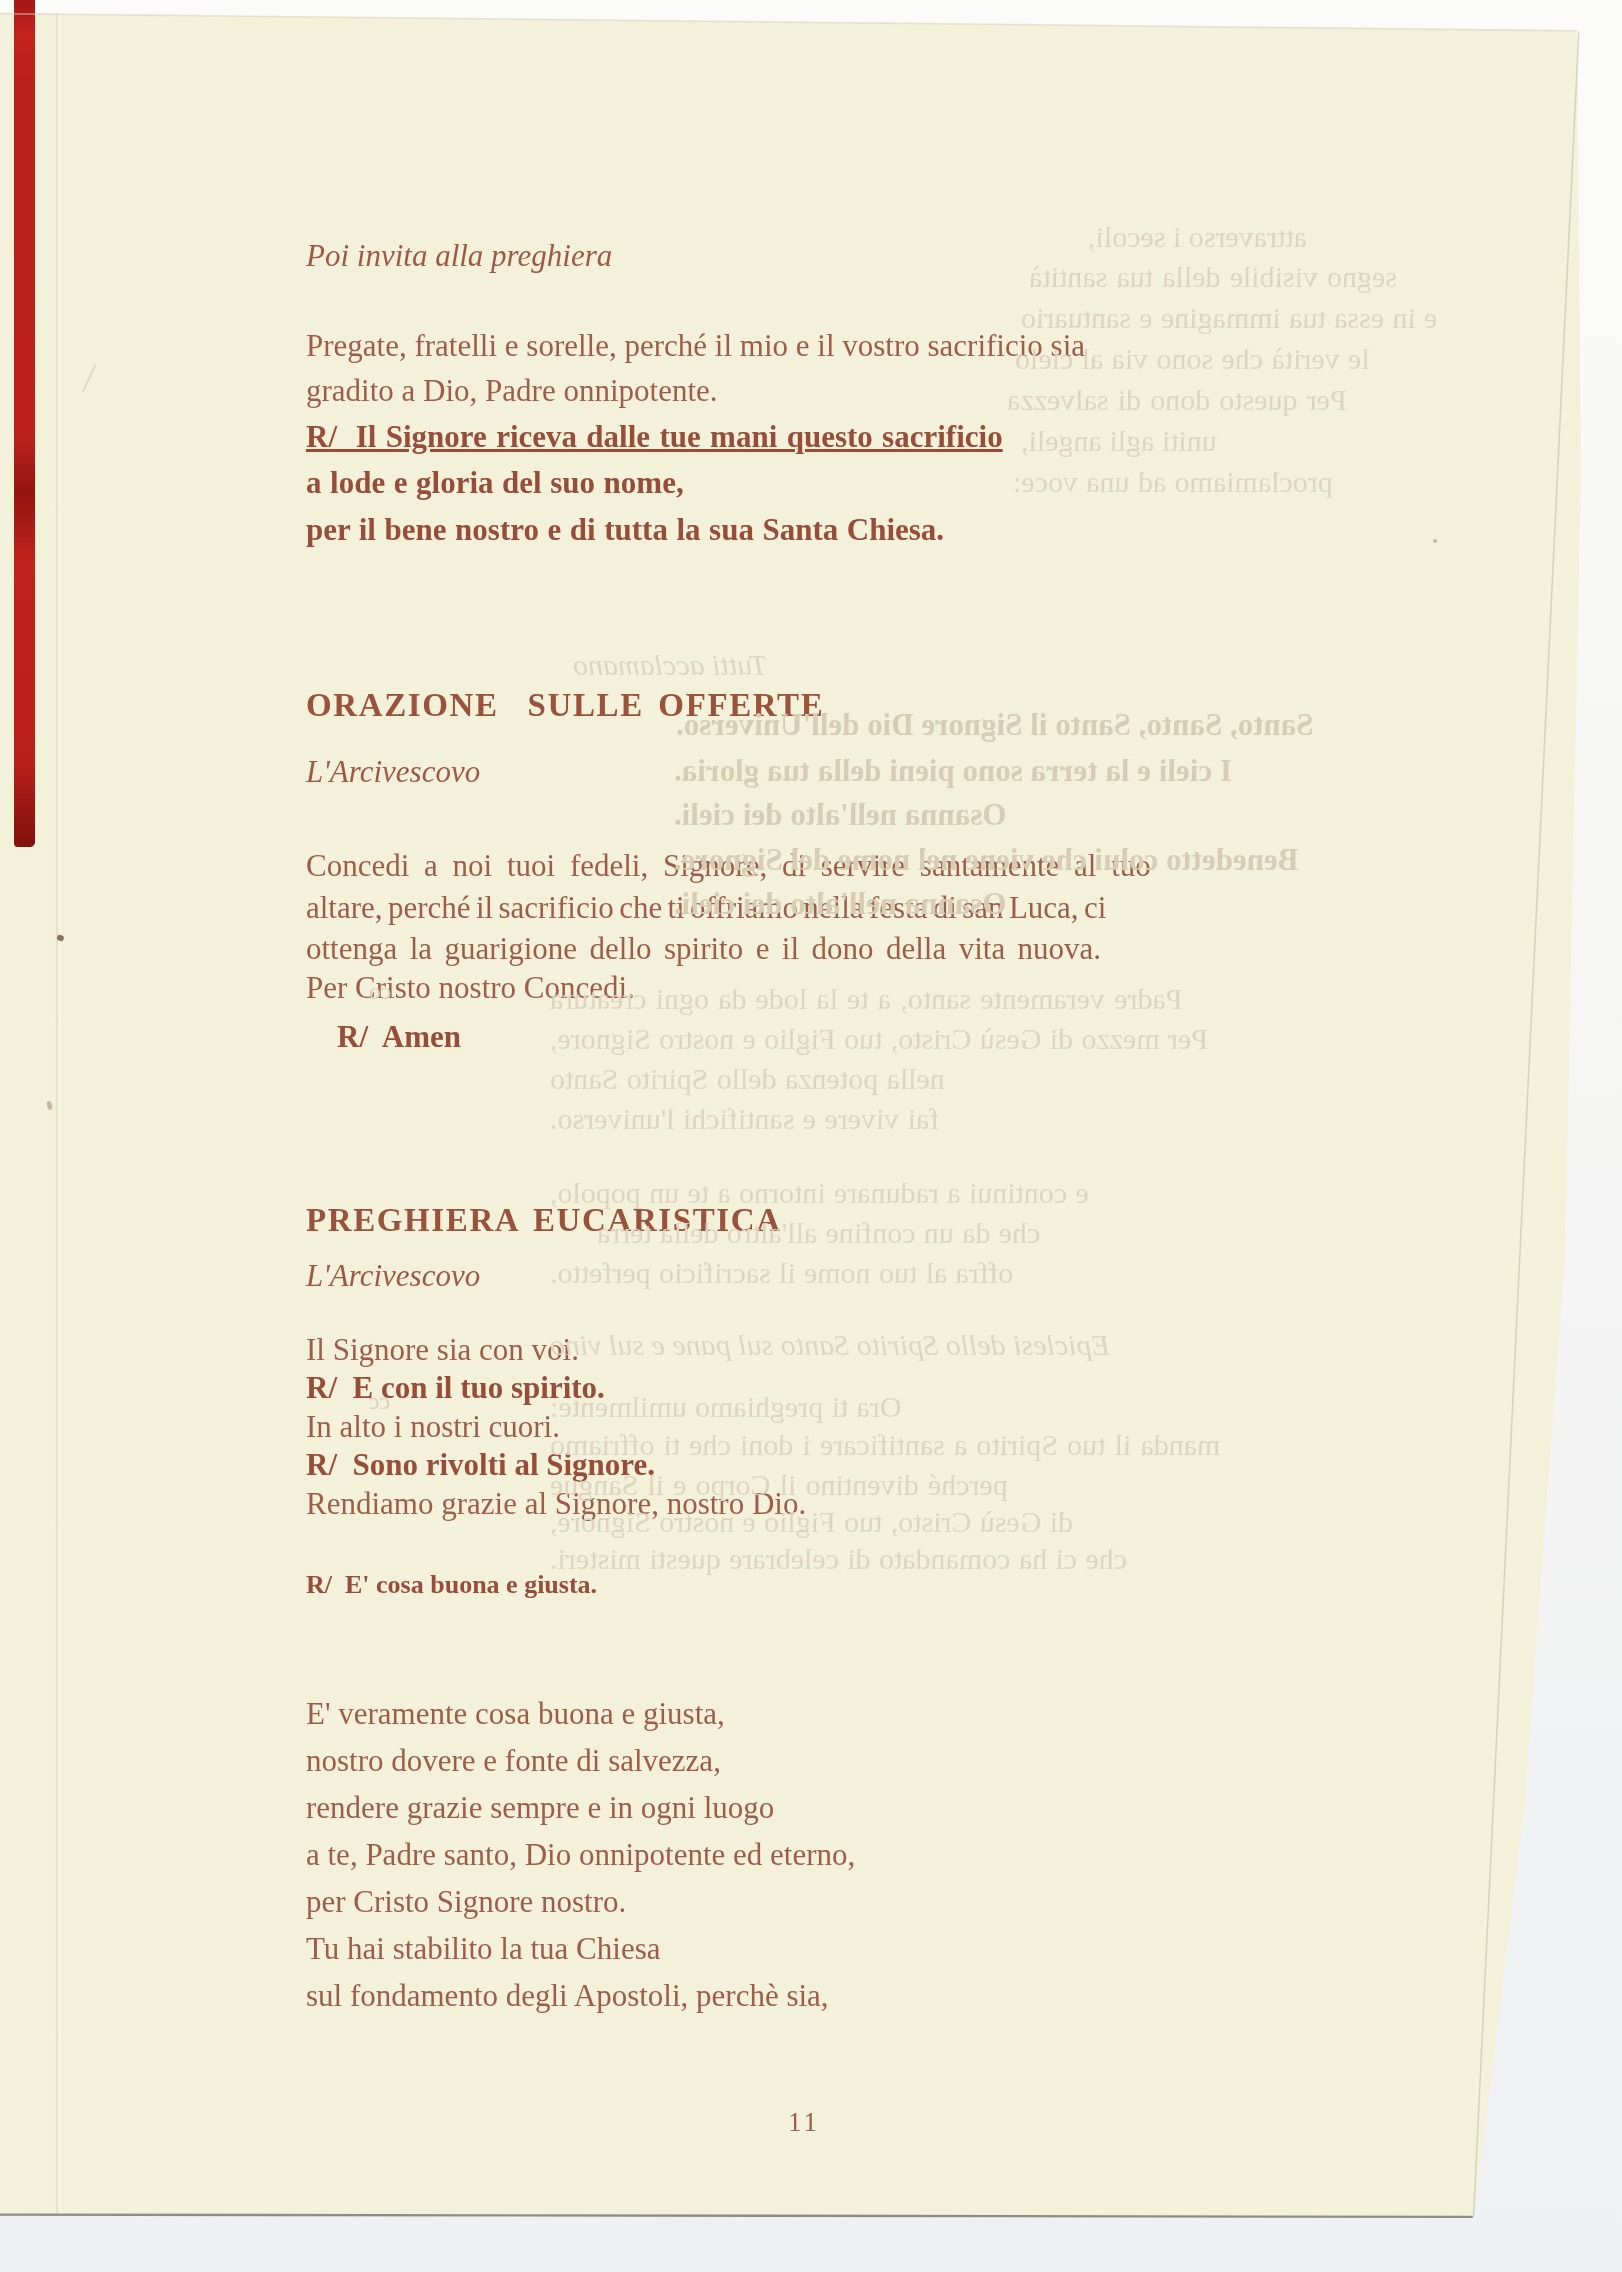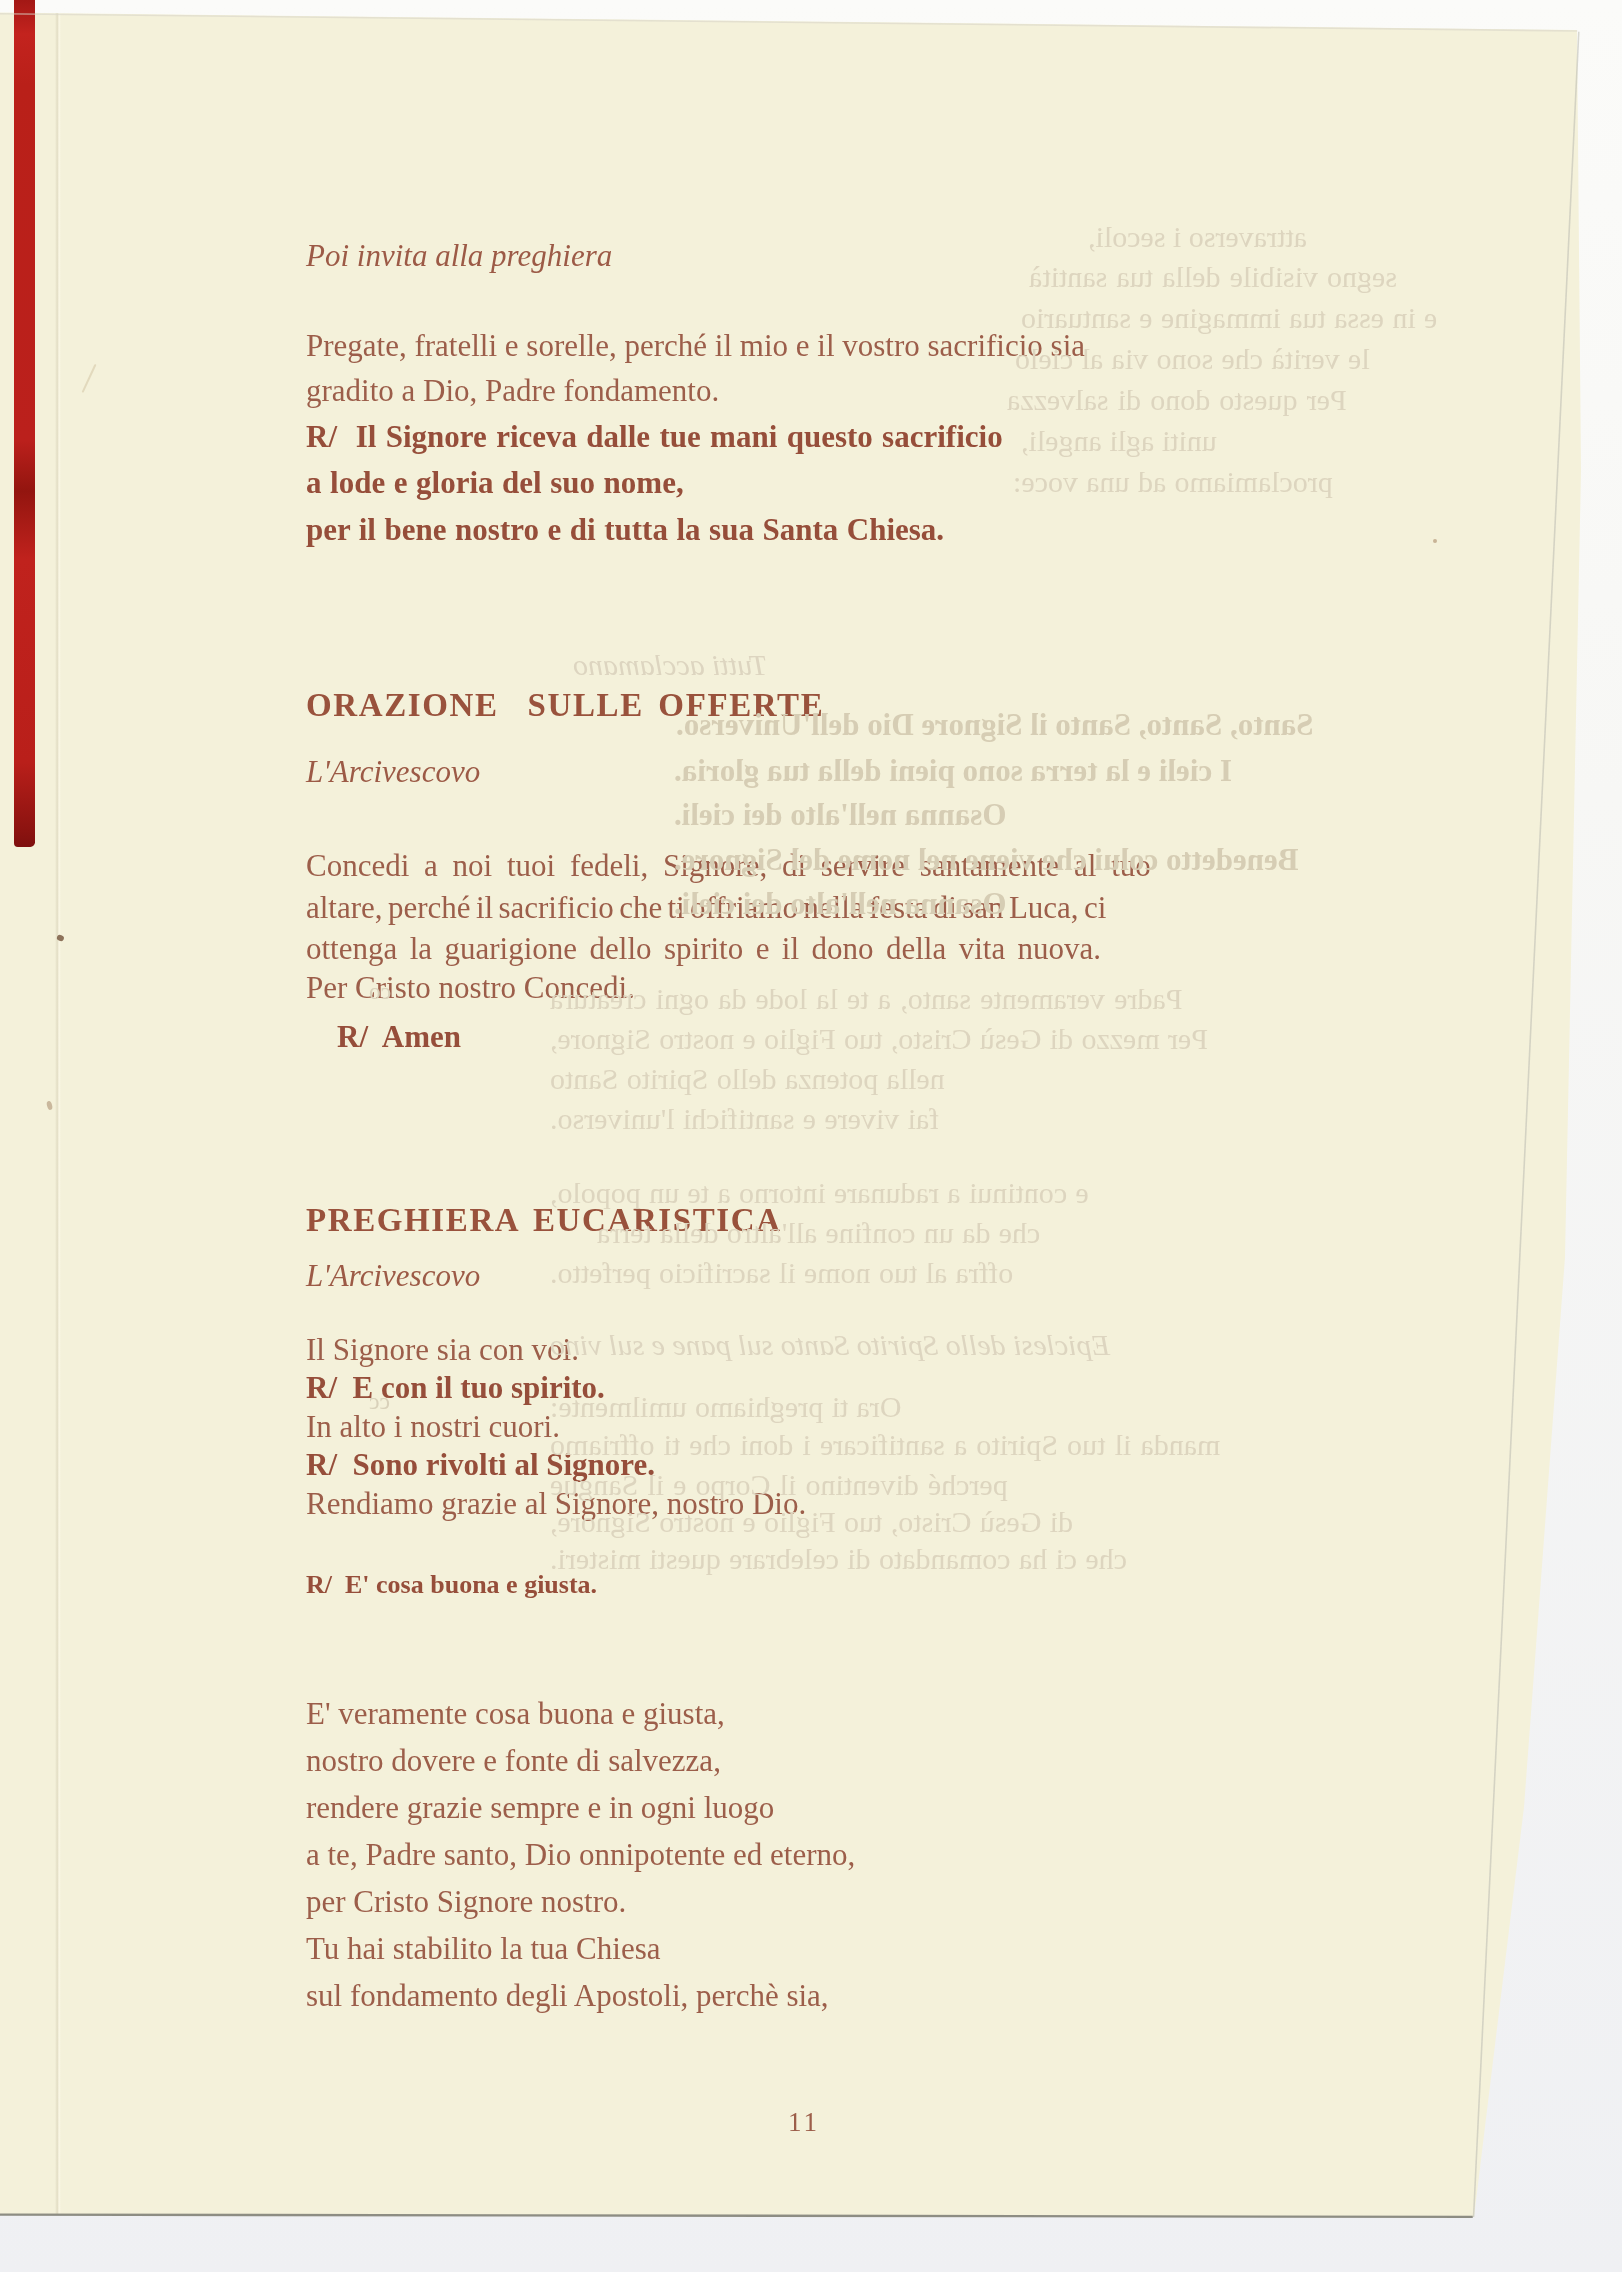--- a/index.html
+++ b/index.html
@@ -37,22 +37,22 @@
 </style>
 </head>
 <body>
 
 <div class="page">
   <div class="crease"></div>
 
   <div id="recto">
       <div class="textline italic" style="left: 306px; top: 240px; font-size: 31px;">Poi invita alla preghiera</div>
       <div class="textline " style="left: 306px; top: 330px; font-size: 31px;">Pregate, fratelli e sorelle, perché il mio e il vostro sacrificio sia</div>
-      <div class="textline " style="left: 306px; top: 375px; font-size: 31px;">gradito a Dio, Padre fondamento.</div>
-      <div class="textline bold" style="left: 306px; top: 421px; font-size: 31px; word-spacing: 1.6px;">R/&nbsp; Il Signore riceva dalle tue mani questo sacrificio</div>
+      <div class="textline " style="left: 306px; top: 375px; font-size: 31px;">gradito a Dio, Padre onnipotente.</div>
+      <div class="textline bold" style="left: 306px; top: 421px; font-size: 31px; word-spacing: 1.6px; text-decoration: underline;">R/&nbsp; Il Signore riceva dalle tue mani questo sacrificio</div>
       <div class="textline bold" style="left: 306px; top: 467px; font-size: 31px; word-spacing: 0.8px;">a lode e gloria del suo nome,</div>
       <div class="textline bold" style="left: 306px; top: 514px; font-size: 31px; word-spacing: 0.8px;">per il bene nostro e di tutta la sua Santa Chiesa.</div>
       <div class="textline heading" style="left: 306px; top: 661px; font-size: 33px; word-spacing: 4.7px; letter-spacing: 1.6px;">ORAZIONE&nbsp; SULLE OFFERTE</div>
       <div class="textline italic" style="left: 306px; top: 756px; font-size: 31px;">L'Arcivescovo</div>
       <div class="textline " style="left: 306px; top: 850px; font-size: 31px; word-spacing: 7px;">Concedi a noi tuoi fedeli, Signore, di servire santamente al tuo</div>
       <div class="textline " style="left: 306px; top: 892px; font-size: 31px; word-spacing: -2.4px;">altare, perché il sacrificio che ti offriamo nella festa di san Luca, ci</div>
       <div class="textline " style="left: 306px; top: 933px; font-size: 31px; word-spacing: 4.7px;">ottenga la guarigione dello spirito e il dono della vita nuova.</div>
       <div class="textline " style="left: 306px; top: 972px; font-size: 31px;">Per Cristo nostro Concedi.</div>
       <div class="textline bold" style="left: 306px; top: 1021px; font-size: 31px; margin-left: 31px;">R/&nbsp; Amen</div>
       <div class="textline heading" style="left: 306px; top: 1176px; font-size: 33px; word-spacing: 4.7px; letter-spacing: 1.6px;">PREGHIERA EUCARISTICA</div>

